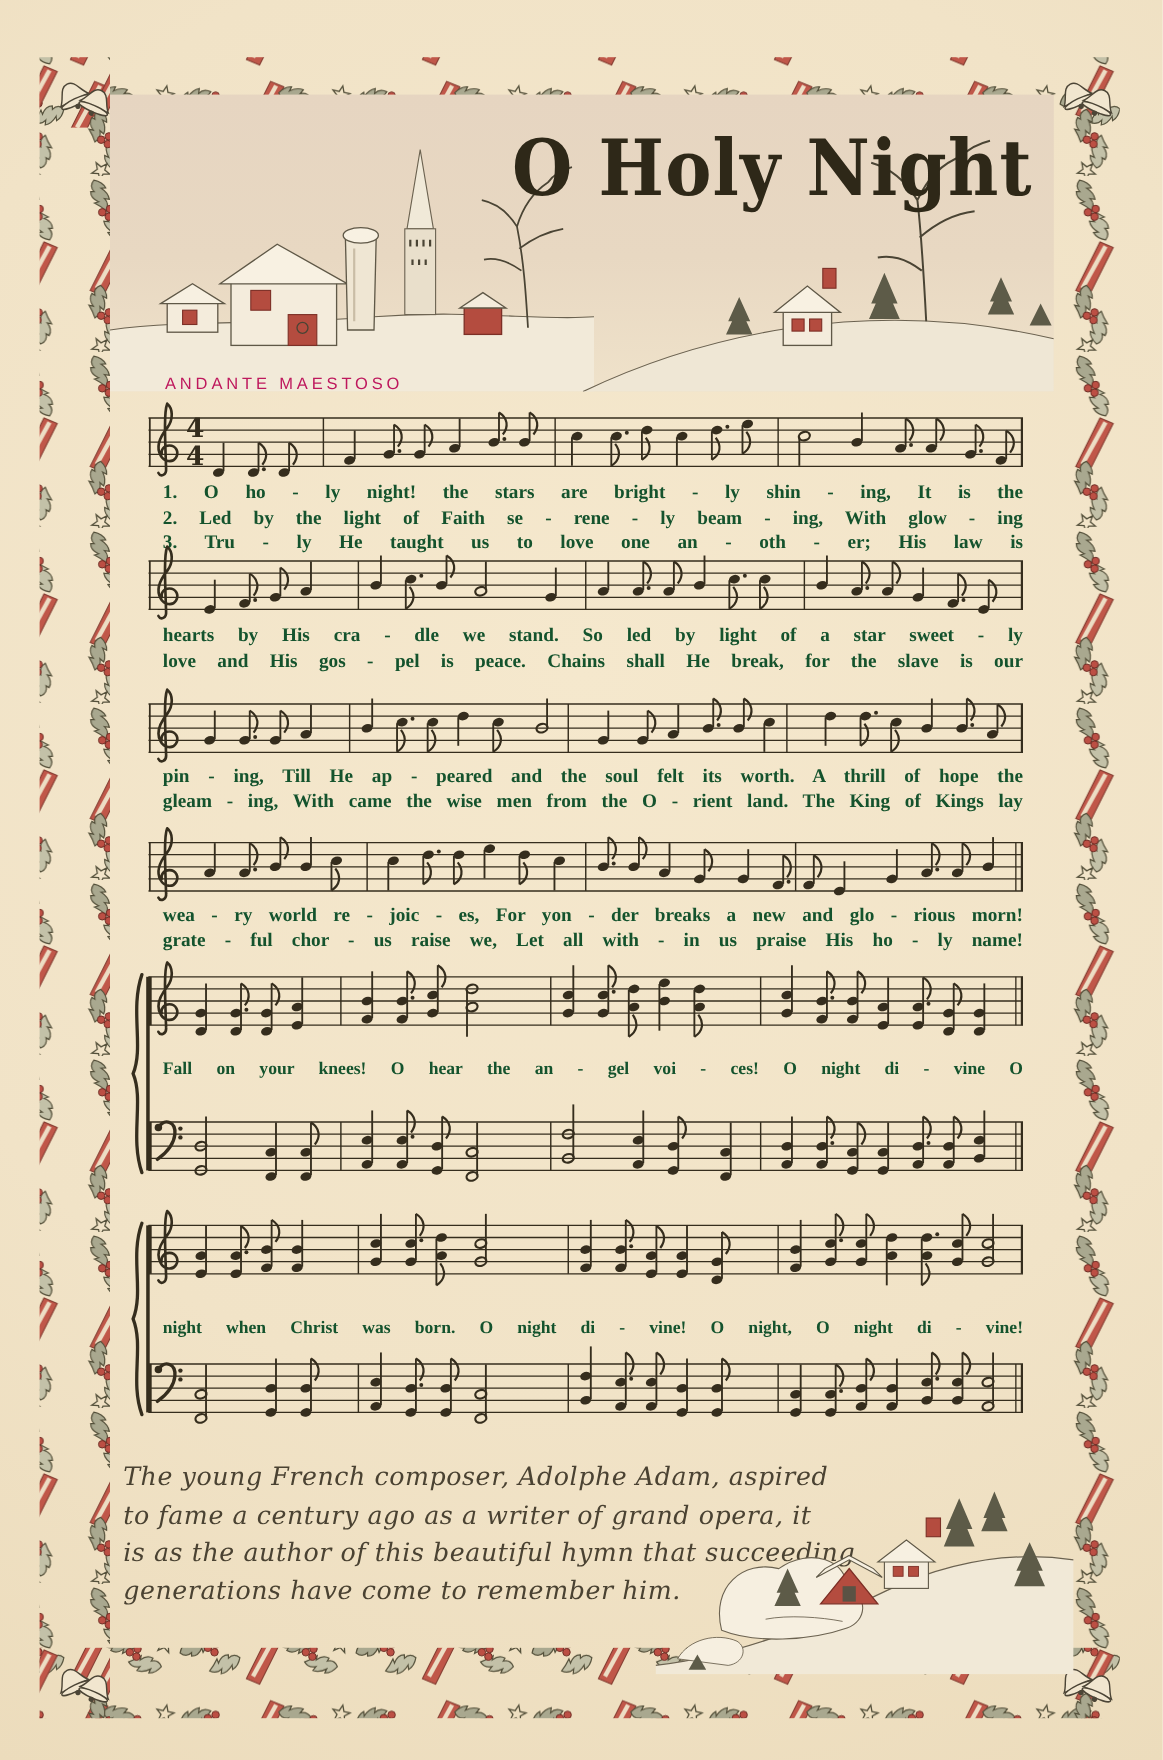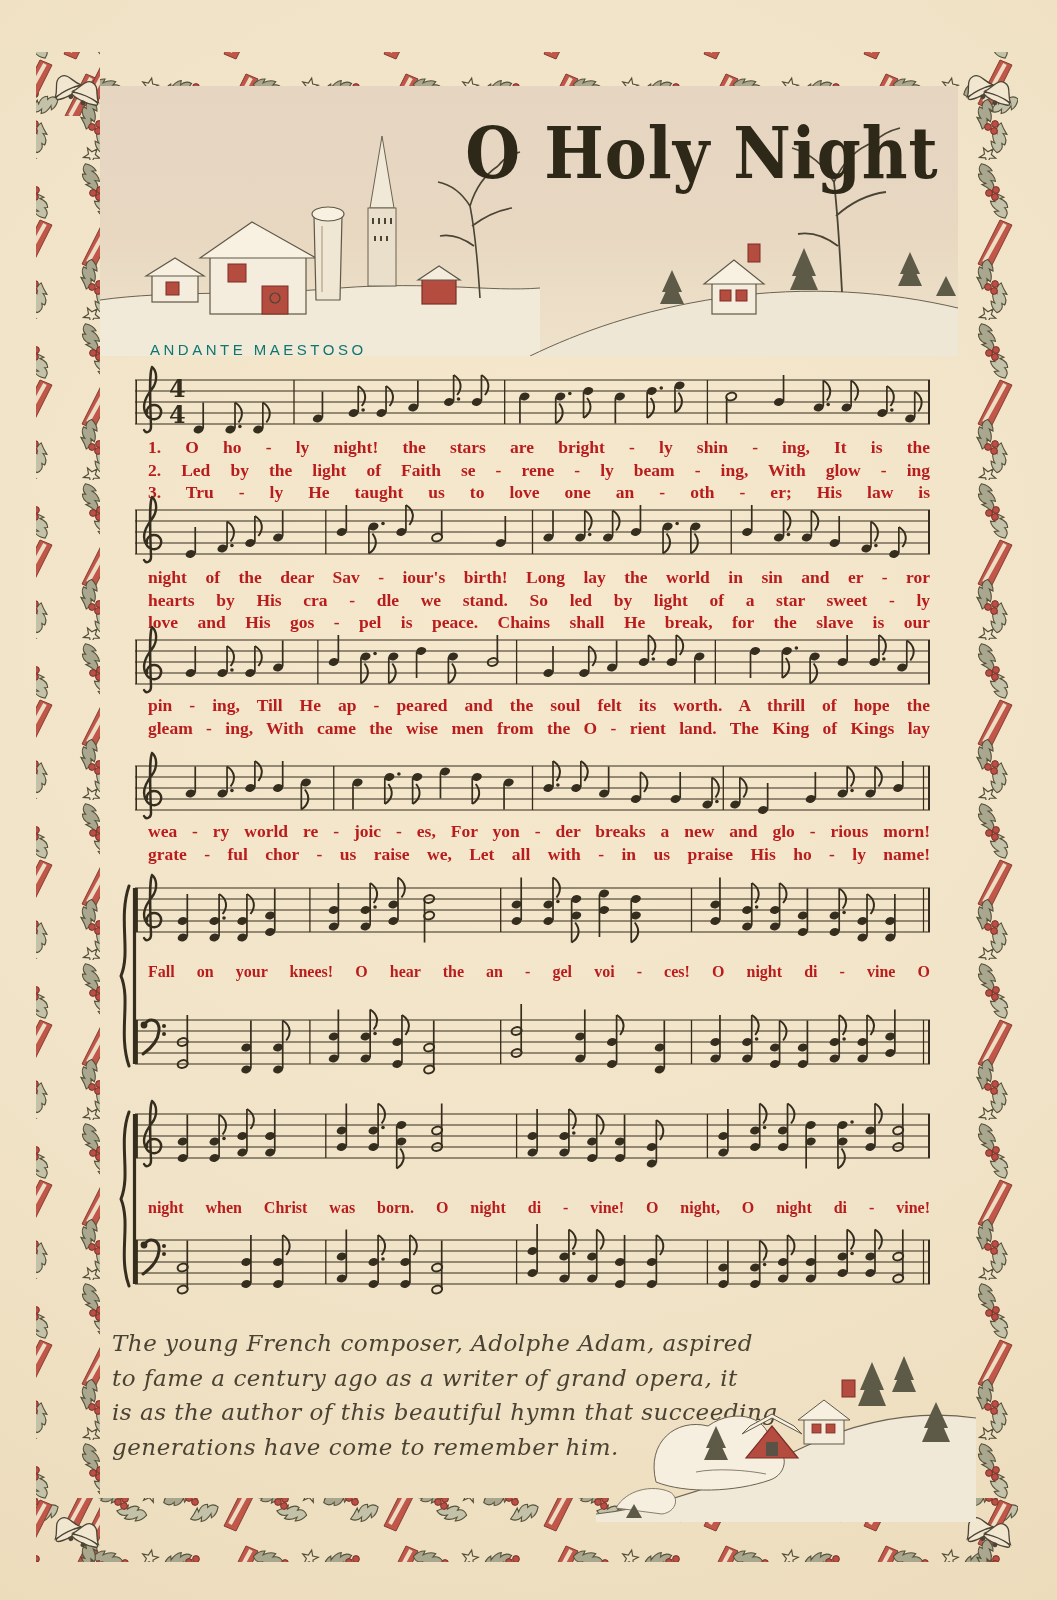--- a/index.html
+++ b/index.html
@@ -17,29 +17,29 @@
   .village{position:absolute;left:0;top:0;}
   .song-title{
     position:absolute;left:352px;top:30px;margin:0;width:500px;
     font-family:"DejaVu Serif", serif;font-weight:700;font-size:63px;
     color:#2e2818;letter-spacing:1px;transform:scaleY(1.12);
     text-align:center;white-space:nowrap;
   }
   .tempo{
     position:absolute;left:150px;top:341px;
     font-family:"Liberation Sans", sans-serif;font-size:15px;
-    letter-spacing:3.5px;color:#0f766e;
+    letter-spacing:3.5px;color:#be185d;
   }
   .staff{position:absolute;height:84px;}
   .staff svg{overflow:visible;display:block;}
   .tsig{font-family:"DejaVu Serif", serif;font-weight:bold;font-size:24px;fill:#352d1d;}
   .lyrics{position:absolute;left:148px;width:782px;}
   .lyric-line{
     font-family:"Liberation Serif", serif;font-weight:bold;font-size:17.5px;
-    line-height:22.5px;color:#b91c1c;
+    line-height:22.5px;color:#14532d;
     text-align:justify;text-align-last:justify;text-justify:inter-word;
     white-space:normal;
   }
   .chorus .lyric-line{font-size:16px;line-height:24px;}
   .brace{position:absolute;overflow:visible;}
   .bracepath{fill:none;stroke:#352d1d;stroke-width:3;stroke-linecap:round;}
   .braceline{stroke:#352d1d;stroke-width:3.2;}
   .footer-text{position:absolute;left:112px;top:1326px;width:565px;}
   .footer-line{
     font-family:"DejaVu Serif", serif;font-style:italic;font-size:23px;
@@ -331,21 +331,20 @@
         <ellipse cx="731.4" cy="58.5" rx="5.1" ry="3.8" transform="rotate(-16 731.4 58.5)" fill="#352d1d"></ellipse>
         <line x1="736" y1="57.5" x2="736" y2="31.5" stroke="#352d1d" stroke-width="1.7"></line>
         <path d="M736 31.5 C 744 36.5 745 44.5 739.5 51.5" fill="none" stroke="#352d1d" stroke-width="2"></path>
         <circle cx="740.9" cy="55.5" r="1.8" fill="#352d1d"></circle>
         <ellipse cx="759.225" cy="64" rx="5.1" ry="3.8" transform="rotate(-16 759.225 64)" fill="#352d1d"></ellipse>
         <line x1="763.825" y1="63" x2="763.825" y2="37" stroke="#352d1d" stroke-width="1.7"></line>
         <path d="M763.825 37 C 771.825 42 772.825 50 767.325 57" fill="none" stroke="#352d1d" stroke-width="2"></path>
       </svg>
     </div>
   <div class="lyrics" style="top:566px">
-    <div class="lyric-line">night of the dear Sav - iour's birth! Long lay the world in sin and er - ror</div>
     <div class="lyric-line">hearts by His cra - dle we stand. So led by light of a star sweet - ly</div>
     <div class="lyric-line">love and His gos - pel is peace. Chains shall He break, for the slave is our</div>
   </div>
 
   <div class="staff" style="left:135px;top:620px;width:795px;">
       <svg width="795" height="84">
         <line x1="0" y1="20" x2="795" y2="20" stroke="#352d1d" stroke-width="1.15"></line>
         <line x1="0" y1="31" x2="795" y2="31" stroke="#352d1d" stroke-width="1.15"></line>
         <line x1="0" y1="42" x2="795" y2="42" stroke="#352d1d" stroke-width="1.15"></line>
         <line x1="0" y1="53" x2="795" y2="53" stroke="#352d1d" stroke-width="1.15"></line>

